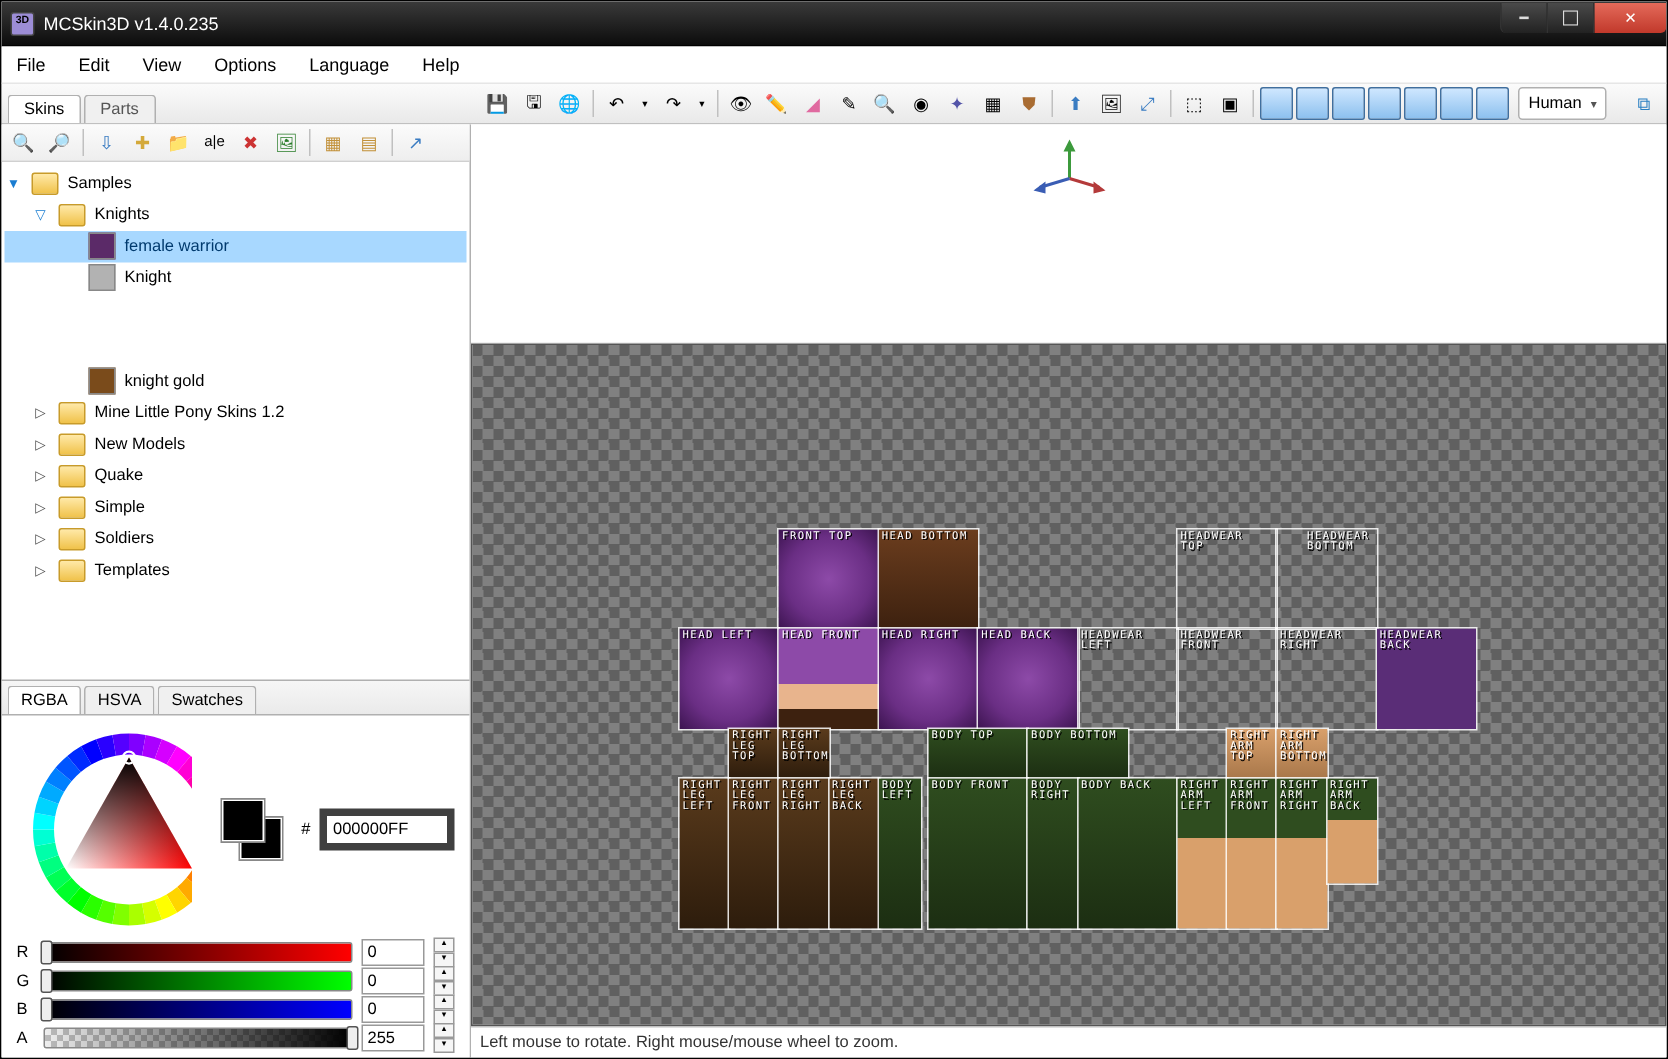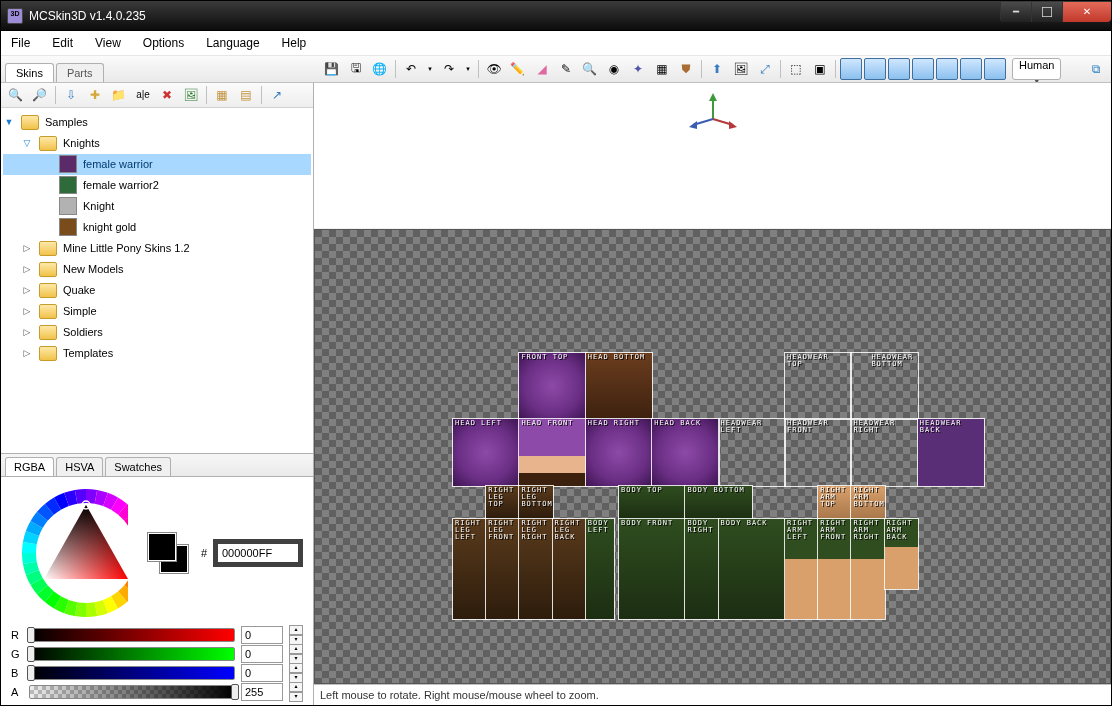--- a/index.html
+++ b/index.html
@@ -25,21 +25,21 @@
   .menubar{height:24px;background:#fff;border-bottom:1px solid #e6e6e6;display:flex;align-items:center;padding:0 10px;gap:22px;color:#000;font-size:12px;}
   .menubar span{cursor:default;}
   
   .secondbar{height:26px;border-bottom:1px solid #c0c0c0;background:linear-gradient(#fbfbfb,#e9e9e9);display:flex;}
   .lefttabs{display:flex;align-items:flex-end;width:312px;padding-left:4px;}
   .filetab{padding:3px 10px;border:1px solid #b0b0b0;border-bottom:none;background:#fff;border-radius:3px 3px 0 0;margin-right:2px;font-size:11px;}
   .filetab.inactive{background:#f0f0f0;color:#555;}
   .right-tools{flex:1;display:flex;align-items:center;gap:2px;padding:0 4px;overflow:hidden;}
   .tbtn{width:20px;height:20px;display:flex;align-items:center;justify-content:center;border:1px solid transparent;border-radius:2px;font-size:12px;}
   .tsep{width:1px;height:18px;background:#c0c0c0;margin:0 2px;}
-  .modelsel{margin-left:4px;height:20px;border:1px solid #b0b0b0;border-radius:3px;background:#fff;display:flex;align-items:center;padding:0 6px;gap:6px;font-size:11px;flex-direction:column;}
+  .modelsel{margin-left:4px;height:20px;border:1px solid #b0b0b0;border-radius:3px;background:#fff;display:flex;align-items:center;padding:0 6px;gap:6px;font-size:11px;}
   .modelsel .caret{font-size:8px;color:#555;}
   .right-tools .spacer{flex:1;}
   
   .main{flex:1;display:flex;min-height:0;}
   .side{width:312px;border-right:1px solid #b0b0b0;display:flex;flex-direction:column;background:#fff;}
   .side-tools{height:24px;border-bottom:1px solid #d0d0d0;display:flex;align-items:center;gap:2px;padding:0 4px;background:linear-gradient(#fbfbfb,#eee);}
   .tree{flex:1 1 55%;overflow:auto;padding:4px 2px;min-height:0;}
   .treerow{display:flex;align-items:center;height:21px;padding-left:4px;gap:2px;white-space:nowrap;}
   .treerow.sel{background:var(--sel);color:#003a6e;}
   .arrow{width:12px;height:12px;display:inline-flex;align-items:center;justify-content:center;font-size:9px;color:#555;}
@@ -254,28 +254,24 @@
           <span class="arrow open">▽</span>
           <span class="foldericon"></span>
           <span>Knights</span>
         </div>
         <div id="skins-here">
             <div class="treerow sel" style="padding-left: 52px;">
               <span class="skinthumb" style="background: rgb(91, 42, 104);"></span>
               <span>female warrior</span>
             </div>
             <div class="treerow" style="padding-left: 52px;">
-              <span class="skinthumb" style="background: rgb(47, 106, 58);"></span>
-              <span>female warrior2</span>
-            </div>
-            <div class="treerow" style="padding-left: 52px;">
               <span class="skinthumb" style="background: rgb(178, 178, 178);"></span>
               <span>Knight</span>
             </div>
-            <div class="treerow" style="padding-left: 52px;">
+            <div class="treerow" style="padding-left: 52px; margin-top: 48px;">
               <span class="skinthumb" style="background: rgb(122, 75, 27);"></span>
               <span>knight gold</span>
             </div>
           </div>
         <div id="folders-here">
             <div class="treerow" style="padding-left: 18px;">
               <span class="arrow">▷</span>
               <span class="foldericon"></span>
               <span>Mine Little Pony Skins 1.2</span>
             </div>

